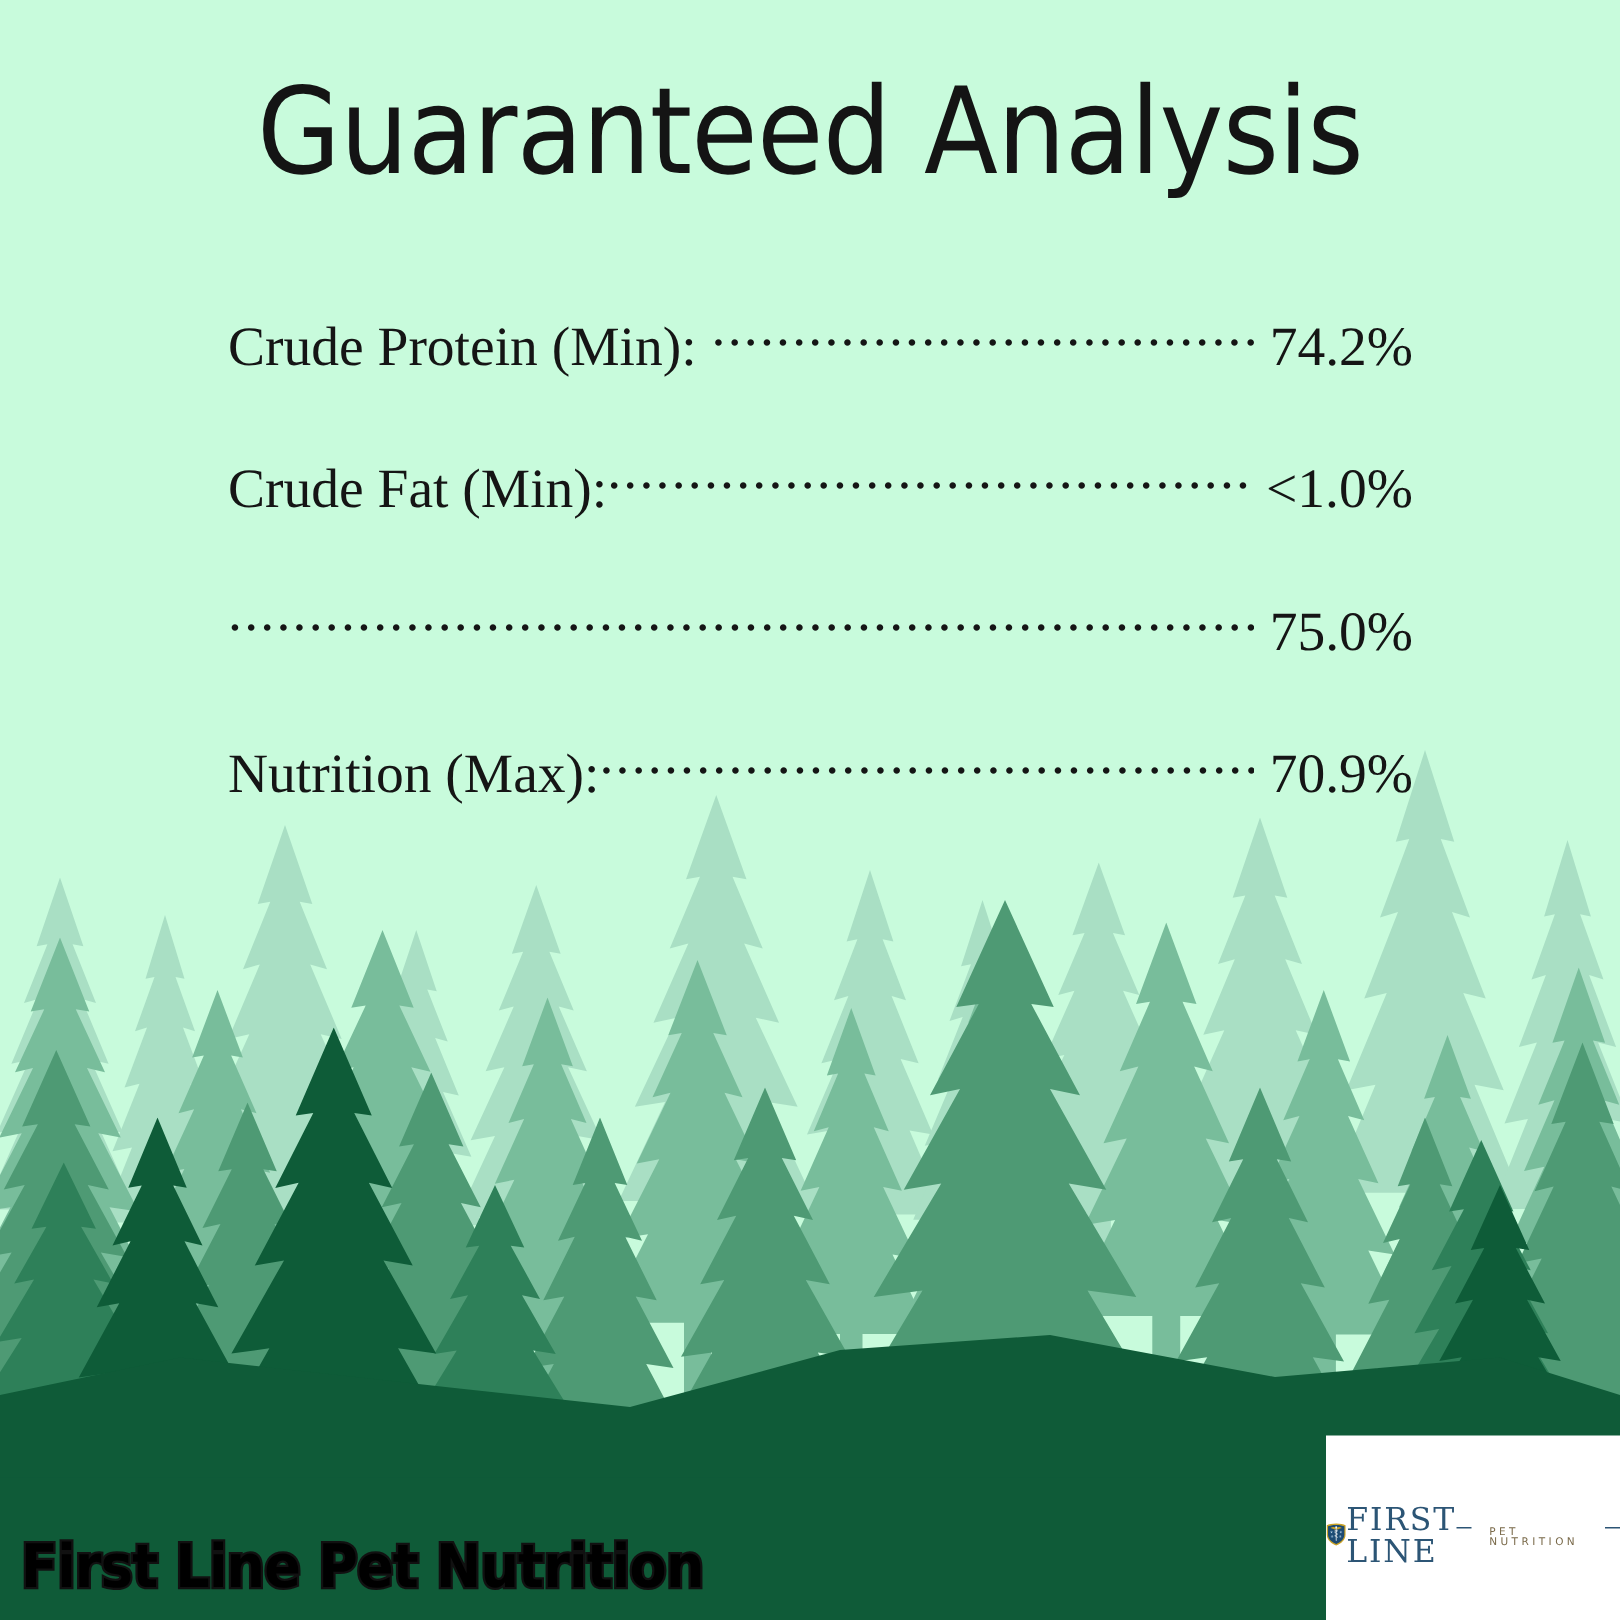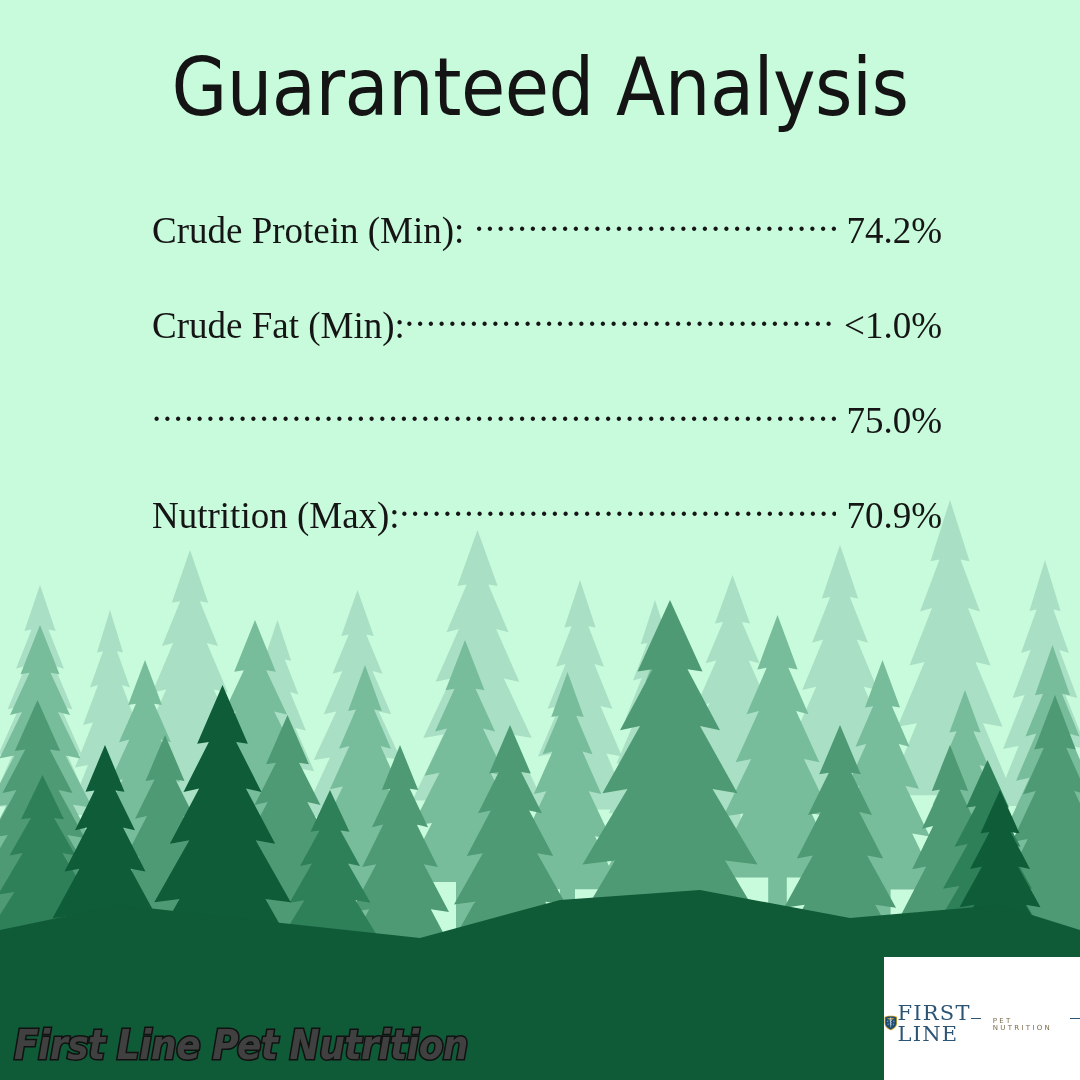--- a/index.html
+++ b/index.html
@@ -87,23 +87,22 @@
   }
   .row.gap-after-colon .row-label { padding-right: 10px; }
 
   
   #brand {
     position: absolute;
     left: 14px;
     bottom: 12px;
     font-family: "DejaVu Sans Condensed", "Liberation Sans Narrow", "Liberation Sans", sans-serif;
     font-size: 40px;
-    font-style: italic;
     font-weight: bold;
-    color: #404040;
+    color: #000000;
     letter-spacing: -0.5px;
     white-space: nowrap;
     -webkit-text-stroke: 3px #111111;
     paint-order: stroke fill;
   }
 
   
   #logo-card {
     position: absolute;
     left: 884px;

